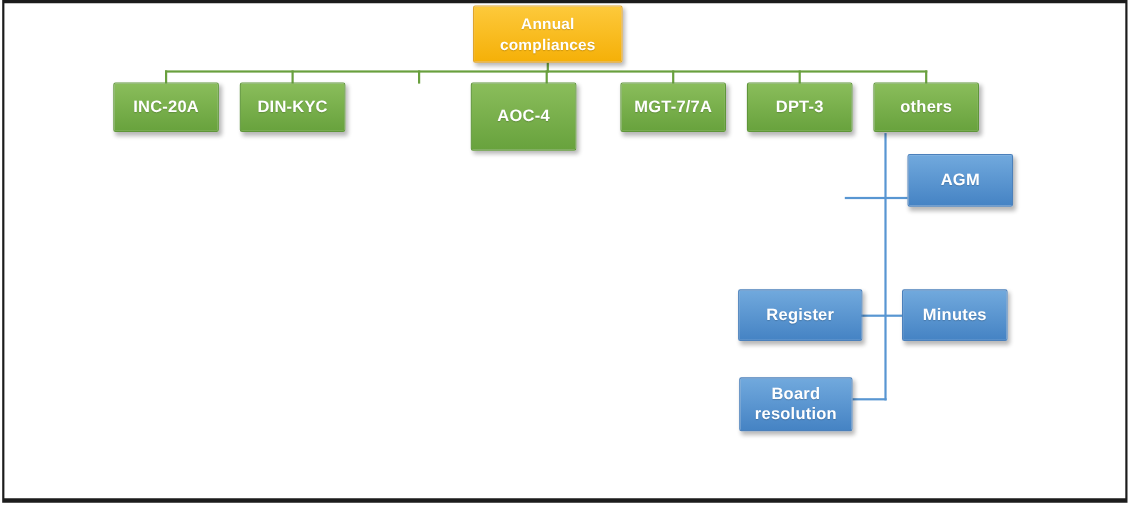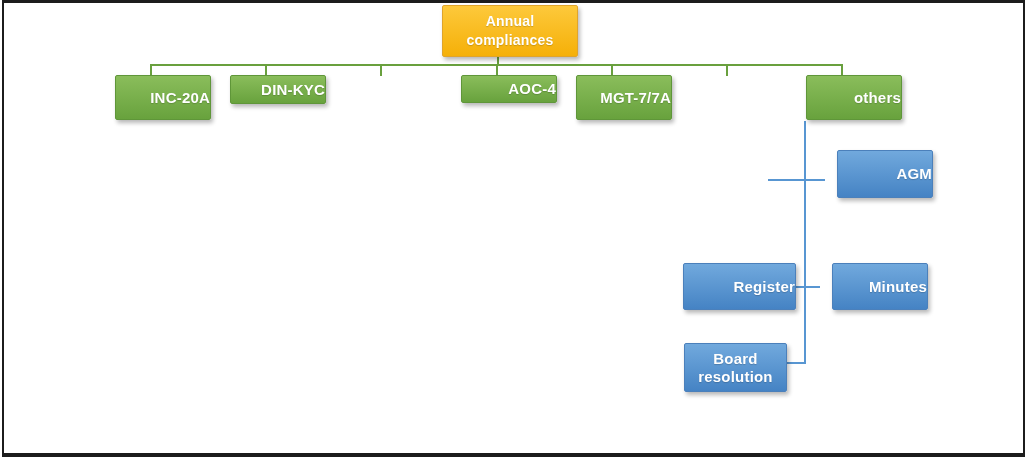--- a/index.html
+++ b/index.html
@@ -9,24 +9,24 @@
   }
   .frame{
     position:absolute;left:2px;top:0;width:1023px;height:457px;
     box-sizing:border-box;border:2px solid #1c1c1c;
     border-top-width:3px;border-bottom-width:4px;
   }
   .conn{position:absolute;}
   .conn.green{background:#69A03E;}
   .conn.blue{background:#5896D2;}
   .node{
-    position:absolute;display:flex;align-items:center;justify-content:flex-end;
+    position:absolute;display:flex;align-items:center;justify-content:center;
     box-sizing:border-box;text-align:center;color:#ffffff;font-weight:bold;
     border-radius:2px;box-shadow:2px 3px 4px rgba(0,0,0,0.28);
-    text-shadow:0 1px 1px rgba(0,0,0,0.18);letter-spacing:0.2px;margin-left:12px;
+    text-shadow:0 1px 1px rgba(0,0,0,0.18);letter-spacing:0.2px;
   }
   .node-root{
     background:linear-gradient(180deg,#FDC93B 0%,#F5B008 100%);
     border:1px solid #DFA42C;font-size:14px;line-height:19px;
   }
   .node-green{
     background:linear-gradient(180deg,#8ABD5B 0%,#68A23D 100%);
     border:1px solid #5F9639;font-size:15px;line-height:18px;
   }
   .node-blue{
@@ -56,34 +56,37 @@
   <div class="conn blue" style="left:768px;top:286px;width:52px;height:2px"></div>
   <div class="conn blue" style="left:775px;top:362px;width:31px;height:2px"></div>
 
   <div class="node node-root" style="left:430px;top:5px;width:136px;height:52px">
     <span>Annual compliances</span>
   </div>
 
   <div class="node node-green" style="left:103px;top:75px;width:96px;height:45px">
     <span>INC-20A</span>
   </div>
-  <div class="node node-green" style="left:218px;top:75px;width:96px;height:29px">
+  <div class="node node-green" style="left:218px;top:75px;width:96px;height:45px">
     <span>DIN-KYC</span>
   </div>
-  <div class="node node-green" style="left:449px;top:75px;width:96px;height:28px">
+  <div class="node node-green" style="left:428px;top:75px;width:96px;height:62px">
     <span>AOC-4</span>
   </div>
   <div class="node node-green" style="left:564px;top:75px;width:96px;height:45px">
     <span>MGT-7/7A</span>
   </div>
+  <div class="node node-green" style="left:679px;top:75px;width:96px;height:45px">
+    <span>DPT-3</span>
+  </div>
   <div class="node node-green" style="left:794px;top:75px;width:96px;height:45px">
     <span>others</span>
   </div>
 
-  <div class="node node-blue" style="left:825px;top:150px;width:96px;height:48px">
+  <div class="node node-blue" style="left:825px;top:140px;width:96px;height:48px">
     <span>AGM</span>
   </div>
   <div class="node node-blue" style="left:671px;top:263px;width:113px;height:47px">
     <span>Register</span>
   </div>
   <div class="node node-blue" style="left:820px;top:263px;width:96px;height:47px">
     <span>Minutes</span>
   </div>
   <div class="node node-blue" style="left:672px;top:343px;width:103px;height:49px">
     <span>Board resolution</span>

